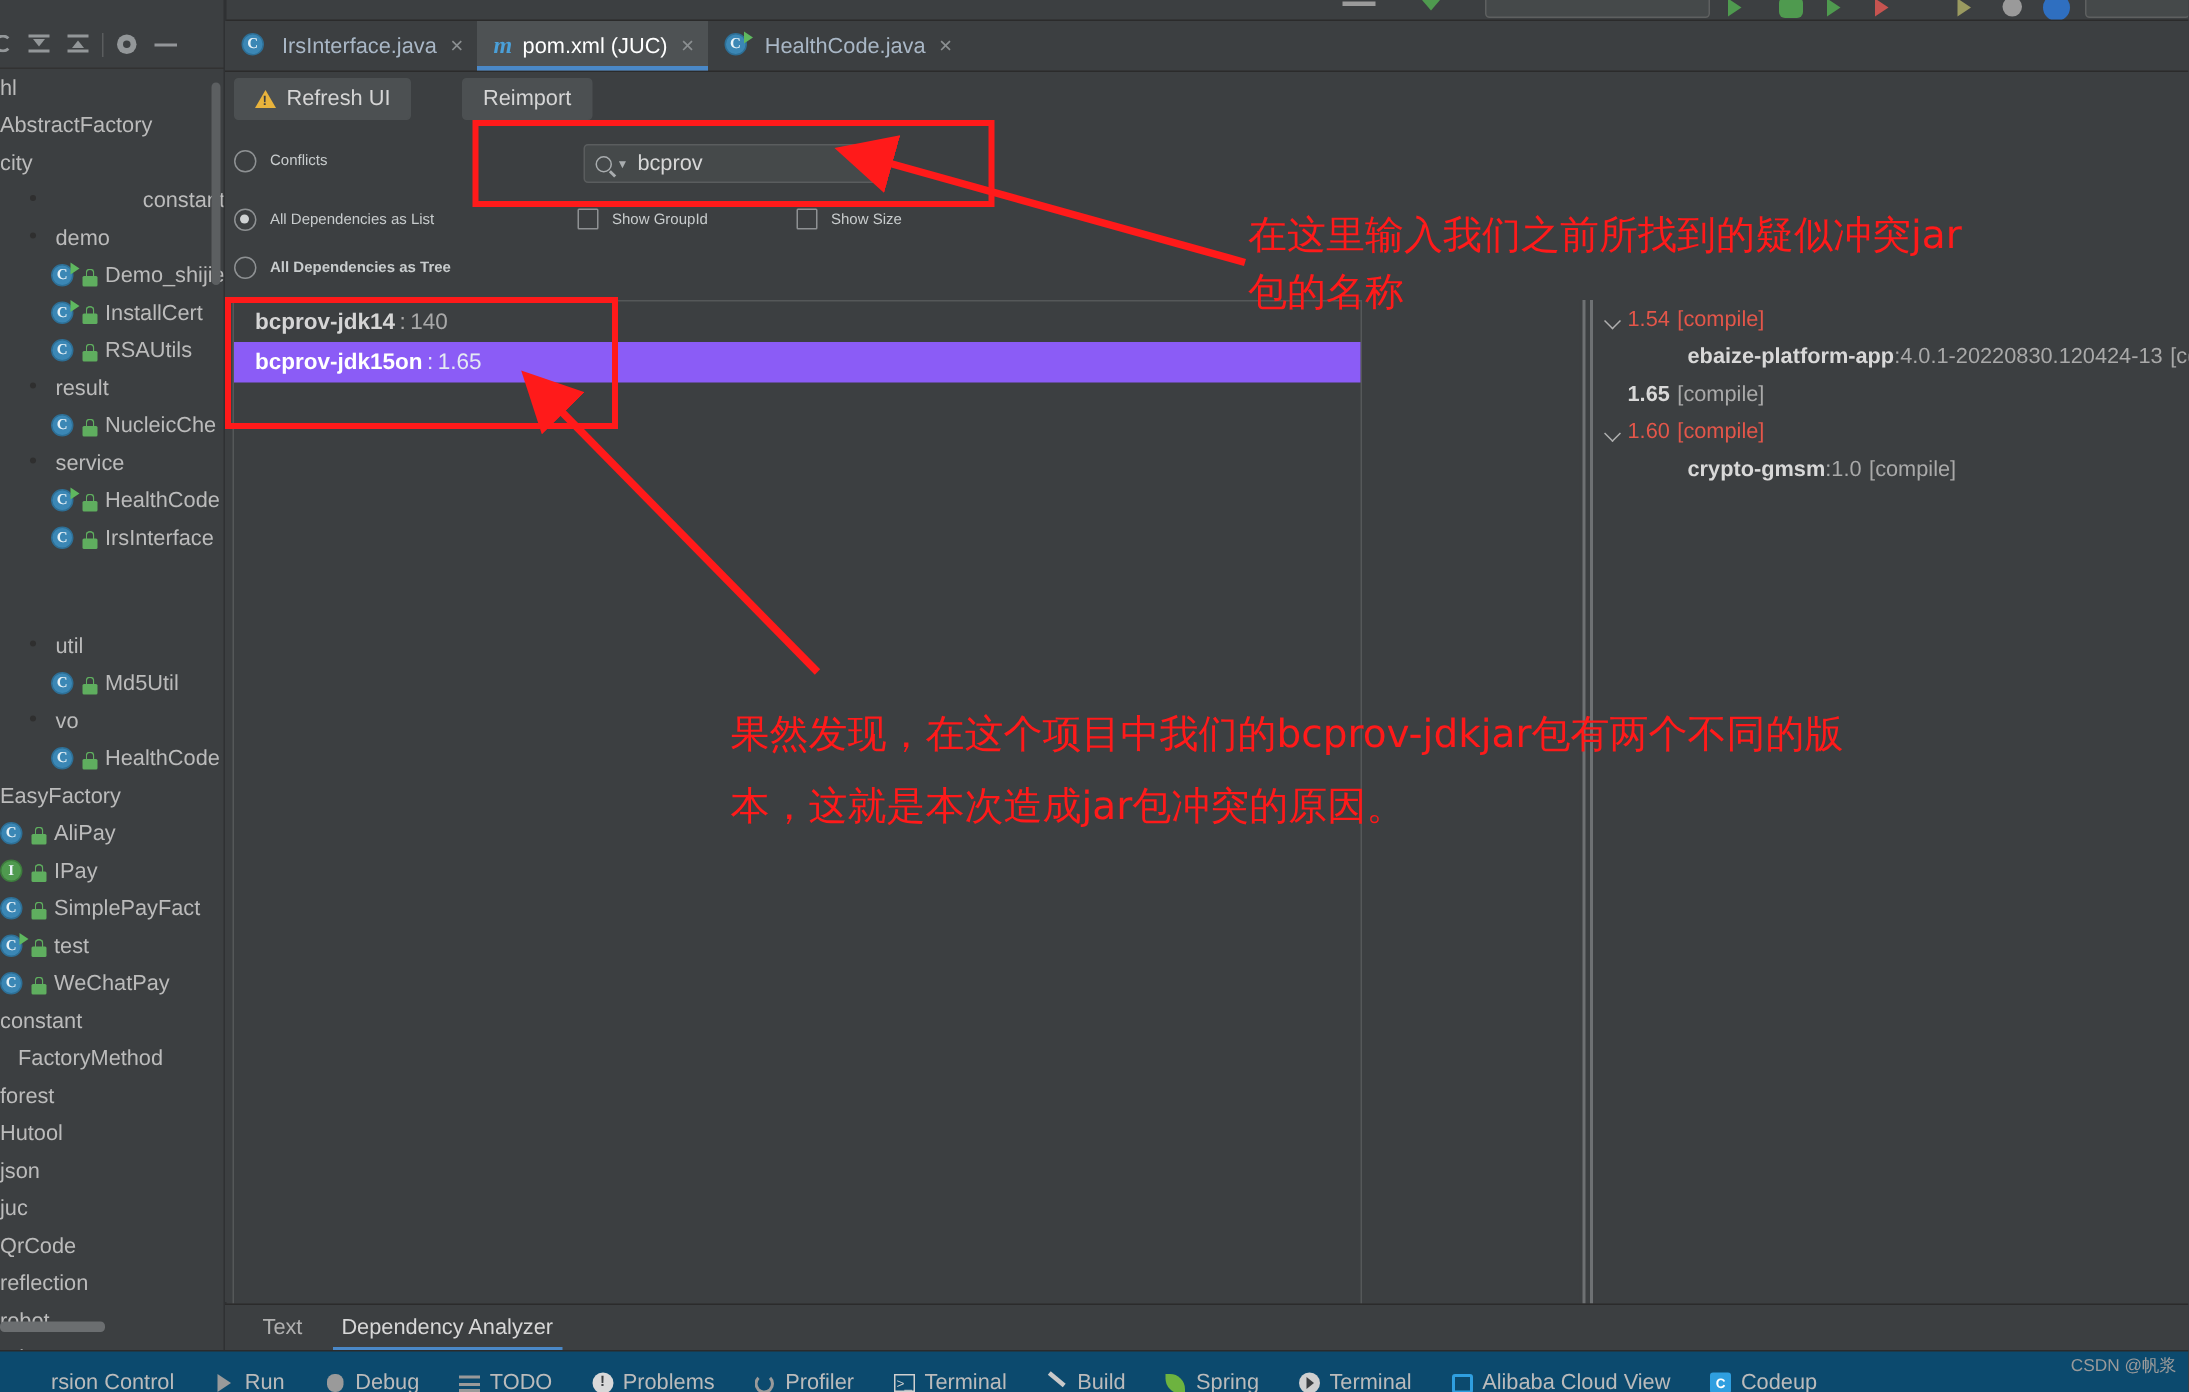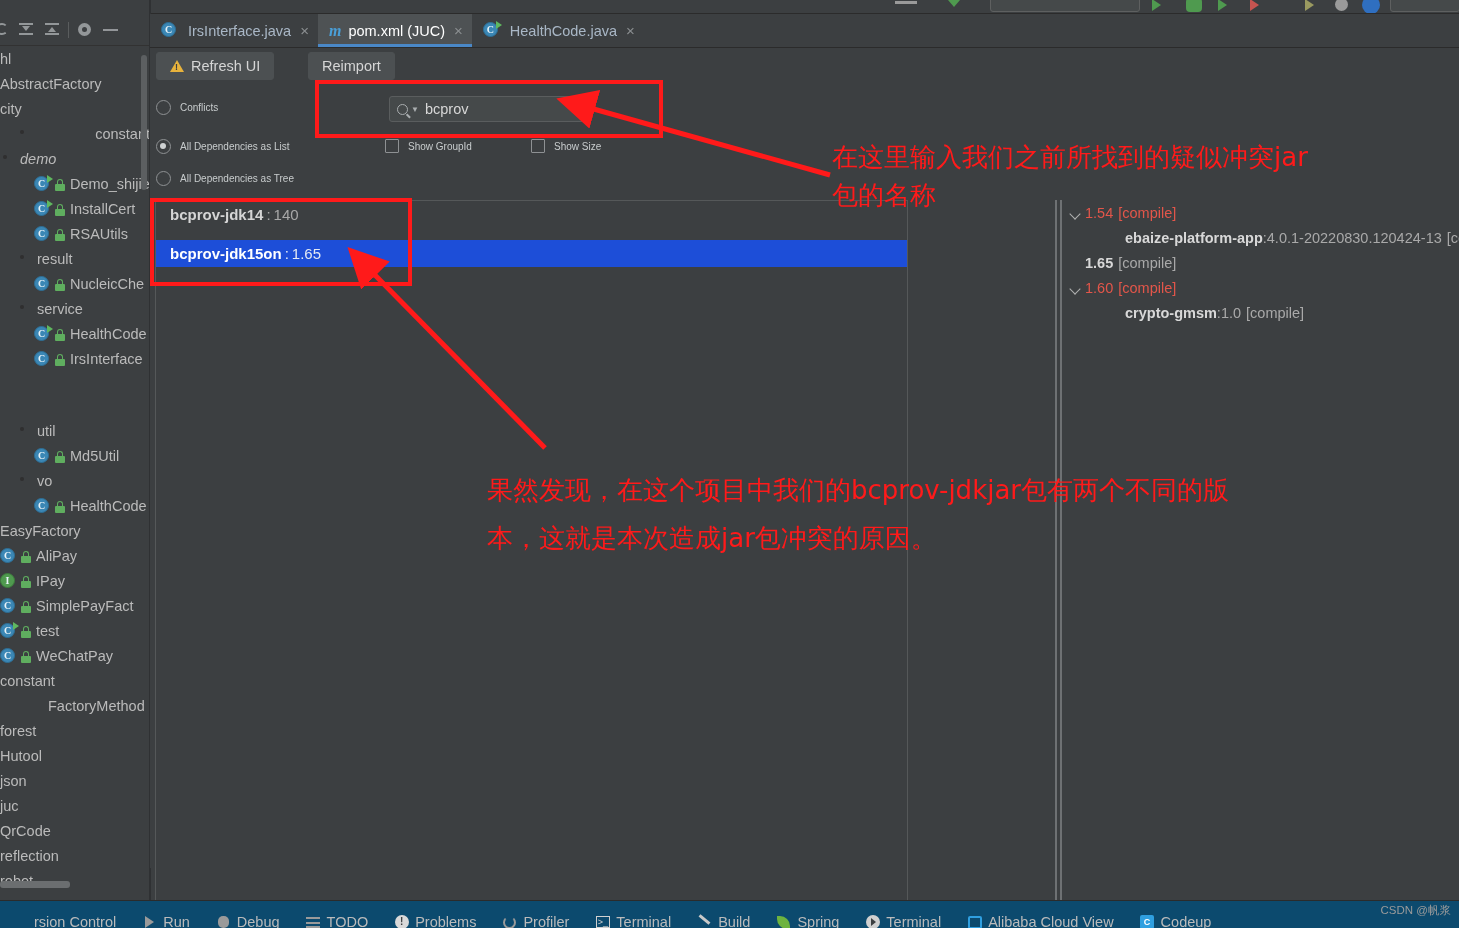--- a/index.html
+++ b/index.html
@@ -157,21 +157,21 @@
 
   
   .reslist {
     position: absolute; left: 5px; top: 152px; width: 753px; height: 710px;
     background: #3c3f41; border: 1px solid #555859;
   }
   .res-row {
     height: 27px; display: flex; align-items: center; padding-left: 14px;
     font-size: 15px; color: #bcbcbc;
   }
-  .res-row.sel { background: #1d4ed8; color: #ffffff; margin-top: 12px; }
+  .res-row.sel { background: #8b5cf6; color: #ffffff; }
   .res-row .name { font-weight: bold; color: #d5d5d5; }
   .res-row.sel .name { color: #ffffff; }
   .res-row .ver { color: #a8a8a8; margin-left: 3px; }
   .res-row.sel .ver { color: #e4e9f3; }
 
   
   .vsplit {
     position: absolute; left: 903px; top: 152px; width: 10px; height: 710px;
     background: #3c3f41;
   }
@@ -281,21 +281,21 @@
         <div class="tree-row" style="padding-left: 0px;">
           <span class="lbl">AbstractFactory</span>
         </div>
         <div class="tree-row" style="padding-left: 0px;">
           <span class="lbl">city</span>
         </div>
         <div class="tree-row" style="padding-left: 17px; justify-content: space-between;">
           <span class="ico-slot"><span class="ic-folder"></span></span>
           <span class="lbl">constant</span>
         </div>
-        <div class="tree-row" style=" font-style: italic;">
+        <div class="tree-row" style="padding-left: 17px;">
           <span class="ico-slot"><span class="ic-folder"></span></span>
           <span class="lbl">demo</span>
         </div>
         <div class="tree-row" style="padding-left: 34px;">
           <span class="ico-slot">
             <span class="ic-class runnable">C</span>
           </span>
           <span class="ic-lock">
             <b></b>
             <i></i>
@@ -437,21 +437,21 @@
           </span>
           <span class="ic-lock">
             <b></b>
             <i></i>
           </span>
           <span class="lbl">WeChatPay</span>
         </div>
         <div class="tree-row" style="padding-left: 0px;">
           <span class="lbl">constant</span>
         </div>
-        <div class="tree-row" style="padding-left: 12px; margin-left: 36px;">
+        <div class="tree-row" style="padding-left: 12px;">
           <span class="lbl">FactoryMethod</span>
         </div>
         <div class="tree-row" style="padding-left: 0px;">
           <span class="lbl">forest</span>
         </div>
         <div class="tree-row" style="padding-left: 0px;">
           <span class="lbl">Hutool</span>
         </div>
         <div class="tree-row" style="padding-left: 0px;">
           <span class="lbl">json</span>
@@ -525,21 +525,21 @@
     <div class="optrow" style="position:absolute;left:235px;top:91px;">
       <span class="cbox"></span>
       <span>Show GroupId</span>
     </div>
 
     <div class="optrow" style="position:absolute;left:381px;top:91px;">
       <span class="cbox"></span>
       <span>Show Size</span>
     </div>
 
-    <div class="optrow" style="position:absolute;left:6px;top:123px;">
+    <div class="optrow" style="position:absolute;left:6px;top:123px;font-weight:bold;">
       <span class="radio"></span>
       <span>All Dependencies as Tree</span>
     </div>
 
     <div class="searchbox" style="position:absolute;left:239px;top:48px;">
       <span class="mag"></span>
       <span style="color:#a9adaf;font-size:8px;margin-left:-3px;">▼</span>
       <span style="flex:1;">bcprov</span>
       <span style="color:#8d9092;font-size:15px;">×</span>
     </div>
@@ -588,20 +588,28 @@
         <div class="rt-row" style="padding-left: 40px;">
           <span class="chev" style="visibility:hidden"></span>
           <span class="bold-lt">crypto-gmsm</span>
           <span class="grey"> : </span>
           <span class="grey">1.0</span>
           <span class="grey" style="margin-left:5px">[compile]</span>
         </div>
       </div>
   </div>
 
+  <div class="ed-tabs">
+      <div class="ed-tab">
+        <span>Text</span>
+      </div>
+      <div class="ed-tab active">
+        <span>Dependency Analyzer</span>
+      </div>
+    </div>
 
   <div class="statusbar">
       <div class="sb-item">
         <span class="sb-ico" style="display:flex;align-items:center;justify-content:center;"></span>
         <span>rsion Control</span>
       </div>
       <div class="sb-item">
         <span class="sb-ico" style="display:flex;align-items:center;justify-content:center;">
           <span style="display:inline-block;width:0;height:0;border-left:9px solid #9a9a9a;border-top:6px solid transparent;border-bottom:6px solid transparent;"></span>
         </span>

